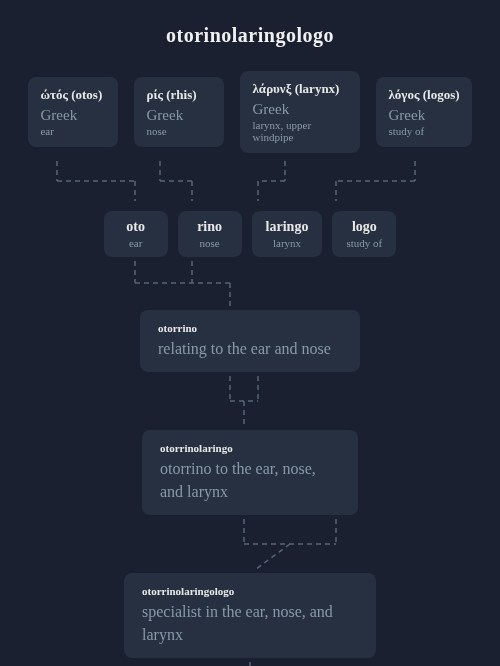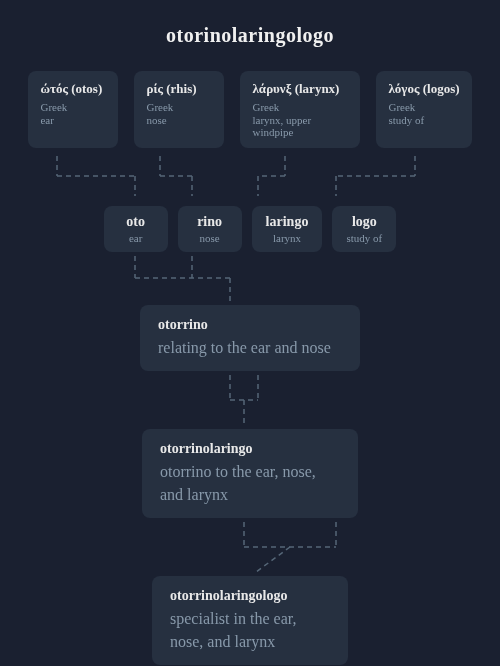--- a/index.html
+++ b/index.html
@@ -21,39 +21,40 @@
       padding: 24px 10px 10px 10px;
       letter-spacing: 0.5px;
     }
 
     
     .top-cards-row {
       display: flex;
       justify-content: center;
       gap: 16px;
       padding: 14px 12px 8px 12px;
+      align-items: center;
     }
 
     .card {
       background-color: #263040;
       border-radius: 8px;
       padding: 10px 12px;
       min-width: 90px;
       max-width: 110px;
     }
 
     .card .card-title {
       font-size: 13px;
       font-weight: bold;
       color: #e8e8e8;
       margin-bottom: 4px;
     }
 
     .card .card-lang {
-      font-size: 11px;
+      font-size: 15px;
       color: #8899aa;
     }
 
     .card .card-meaning {
       font-size: 11px;
       color: #8899aa;
       margin-top: 1px;
     }
 
     
@@ -96,21 +97,21 @@
 
     .combo-box {
       background-color: #263040;
       border-radius: 8px;
       padding: 12px 18px;
       width: 220px;
       margin-bottom: 4px;
     }
 
     .combo-box .combo-title {
-      font-size: 14px;
+      font-size: 11px;
       font-weight: bold;
       color: #e8e8e8;
       margin-bottom: 4px;
     }
 
     .combo-box .combo-desc {
       font-size: 16px;
       color: #8899aa;
       line-height: 1.4;
     }
@@ -241,21 +242,21 @@
 <svg class="connectors" width="500" height="50">
 
   <line class="dashed-line" x1="244" y1="0" x2="244" y2="25"></line>
   <line class="dashed-line" x1="336" y1="0" x2="336" y2="25"></line>
   <line class="dashed-line" x1="244" y1="25" x2="336" y2="25"></line>
   <line class="dashed-line" x1="290" y1="25" x2="256" y2="50"></line>
 </svg>
 
 
 <div class="combo-section">
-  <div class="combo-box" style="width:196px;">
+  <div class="combo-box" style="width:252px;">
     <div class="combo-title">otorrinolaringologo</div>
     <div class="combo-desc">specialist in the ear, nose, and larynx</div>
   </div>
 </div>
 
 
 <svg class="connectors" width="500" height="35">
   <line class="dashed-line" x1="250" y1="0" x2="250" y2="35"></line>
 </svg>
 

